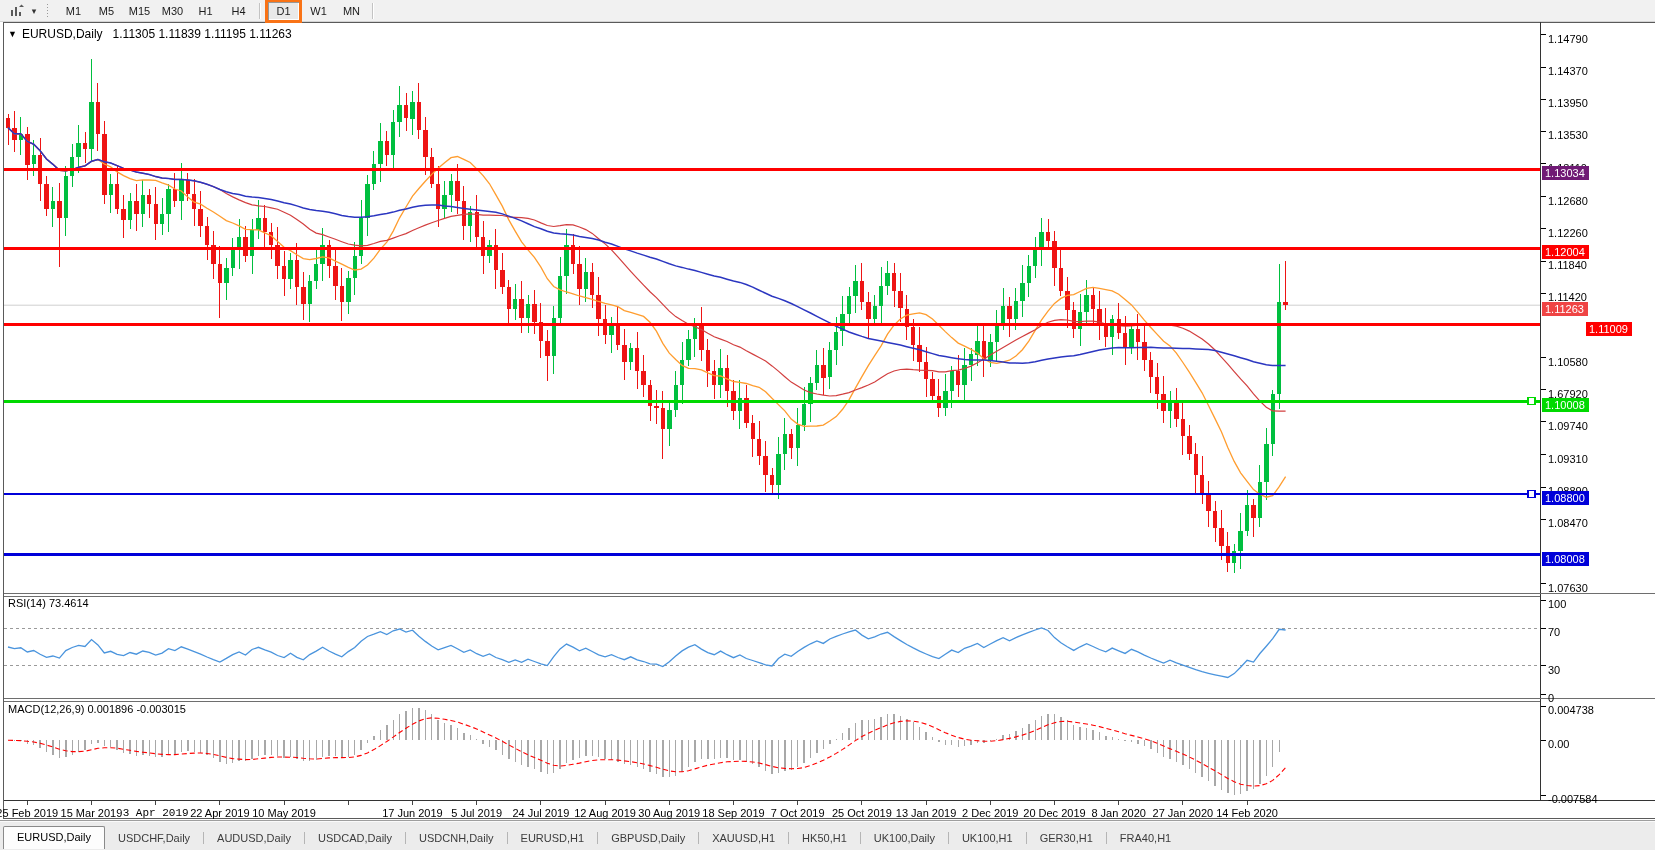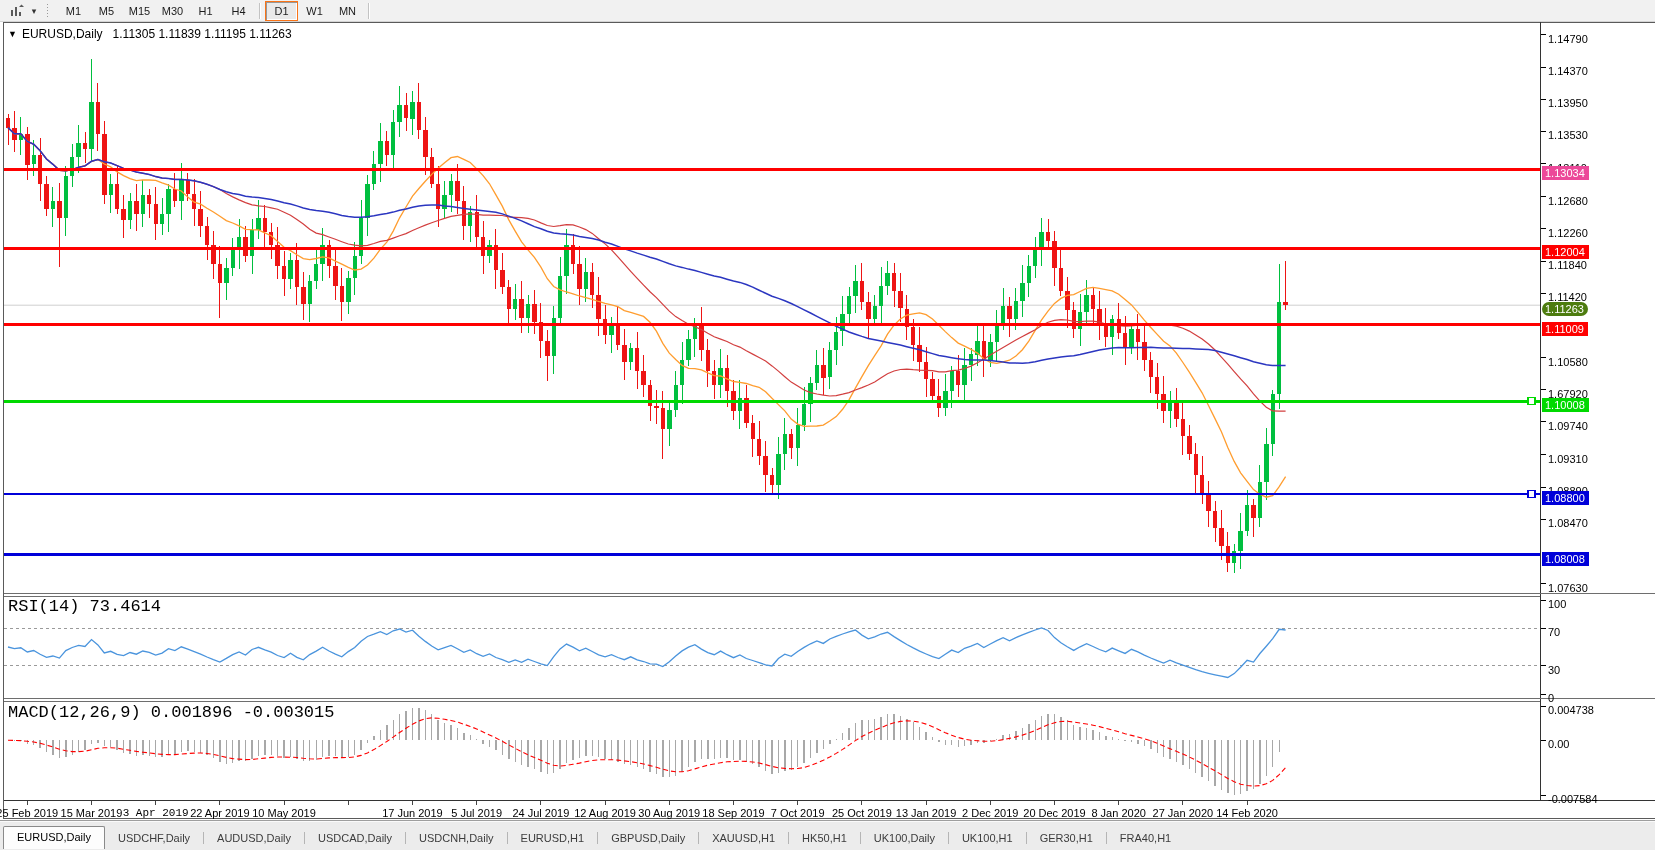--- a/index.html
+++ b/index.html
@@ -3,29 +3,29 @@
 <meta charset="utf-8">
 <style>
   html,body{margin:0;padding:0;background:#f0f0f0;font-family:"Liberation Sans",sans-serif;}
   #app{position:relative;width:1655px;height:850px;overflow:hidden;background:#fff;user-select:none;}
   
   #toolbar{position:absolute;left:0;top:0;width:1655px;height:21px;background:#f1f1f1;border-bottom:1px solid #d4d4d4;display:flex;align-items:center;z-index:5;}
   .tool-icon{width:22px;height:18px;display:flex;align-items:center;justify-content:center;margin-left:6px;}
   .tool-caret{font-size:9px;color:#333;width:12px;text-align:center;cursor:pointer;}
   .grip{width:4px;height:15px;margin:0 7px 0 6px;background-image:radial-gradient(#9a9a9a 35%,transparent 40%);background-size:3px 3px;}
   .tf-btn{min-width:27px;height:18px;line-height:18px;text-align:center;font-size:11px;color:#1c1c1c;padding:0 2px;cursor:pointer;border:1px solid transparent;}
-  .tf-btn.active{background:#e9e9e9;box-shadow:inset 1px 1px 0 #979797,inset -1px -1px 0 #ffffff;border:1px solid #f97316;}
+  .tf-btn.active{background:#e9e9e9;box-shadow:inset 1px 1px 0 #979797,inset -1px -1px 0 #ffffff;border:3px solid #f97316;}
   .tool-sep{width:1px;height:16px;background:#c3c3c3;border-right:1px solid #fff;margin:0 4px;}
   
   #chart-window{position:absolute;left:0;top:22px;width:1655px;height:797px;background:#fff;}
   #chart-svg-holder{position:absolute;left:0;top:0;width:1655px;height:850px;z-index:1;}
   #chart-title{position:absolute;left:8px;top:5px;font-size:12px;color:#000;z-index:3;white-space:nowrap;}
   #chart-title .tri{font-size:9px;margin-right:5px;position:relative;top:-1px;}
   #chart-title .ohlc{margin-left:10px;}
-  .panel-label{position:absolute;font-size:17px;color:#000;z-index:3;white-space:nowrap;font-family:Liberation Mono, monospace;}
+  .panel-label{position:absolute;font-size:11px;color:#000;z-index:3;white-space:nowrap;}
   .axis-tick-label{position:absolute;left:1548px;font-size:11px;color:#000;z-index:2;line-height:13px;}
   .price-flag{position:absolute;left:1542px;font-size:11px;color:#fff;z-index:4;line-height:14px;height:14px;padding:0 4px 0 3px;white-space:nowrap;}
   .date-label{position:absolute;top:780px;font-size:11px;color:#000;transform:translateX(-50%);z-index:2;white-space:nowrap;}
   
   #tabbar{position:absolute;left:0;top:820px;width:1655px;height:30px;background:#ececec;border-top:1px solid #9e9e9e;box-shadow:inset 0 1px 0 #fafafa;display:flex;align-items:flex-end;z-index:6;}
   .tab{height:19px;line-height:18px;font-size:11px;color:#3c3c3c;padding:0 13px;margin-bottom:3px;cursor:pointer;white-space:nowrap;}
   .tab.active{background:#fdfdfd;border:1px solid #8a8a8a;border-bottom:none;color:#000;height:22px;line-height:21px;margin-bottom:2px;border-radius:2px 2px 0 0;}
   .tab-sep{width:1px;height:12px;background:#b5b5b5;margin-bottom:7px;}
   #tab-arrows{position:absolute;right:8px;bottom:8px;display:flex;gap:12px;color:#555;font-size:10px;}
   #tab-arrows span{cursor:pointer;}
@@ -780,27 +780,27 @@
       <div class="axis-tick-label" style="top: 222.772px;">1.12260</div>
       <div class="axis-tick-label" style="top: 254.957px;">1.11840</div>
       <div class="axis-tick-label" style="top: 287.141px;">1.11420</div>
       <div class="axis-tick-label" style="top: 351.511px;">1.10580</div>
       <div class="axis-tick-label" style="top: 383.696px;">1.67920</div>
       <div class="axis-tick-label" style="top: 415.88px;">1.09740</div>
       <div class="axis-tick-label" style="top: 448.832px;">1.09310</div>
       <div class="axis-tick-label" style="top: 481.016px;">1.08890</div>
       <div class="axis-tick-label" style="top: 513.201px;">1.08470</div>
       <div class="axis-tick-label" style="top: 577.571px;">1.07630</div>
-      <div class="price-flag" style="top: 162.46px; background: #ec4899;">1.13034</div>
+      <div class="price-flag" style="top: 162.46px; background: #701a75;">1.13034</div>
       <div class="price-flag" style="top: 241.389px; background: rgb(255, 0, 0);">1.12004</div>
-      <div class="price-flag" style="top: 317.636px; background: rgb(255, 0, 0);">1.11009</div>
+      <div class="price-flag" style="top: 317.636px; background: rgb(255, 0, 0); margin-left: 44px;">1.11009</div>
       <div class="price-flag" style="top: 394.343px; background: rgb(0, 217, 0);">1.10008</div>
       <div class="price-flag" style="top: 486.913px; background: rgb(0, 0, 217);">1.08800</div>
       <div class="price-flag" style="top: 547.604px; background: rgb(0, 0, 217);">1.08008</div>
-      <div class="price-flag" style="top: 298.172px; background: #4d7c0f; border-radius: 7px;">1.11263</div>
+      <div class="price-flag" style="top: 298.172px; background: #ef4444;">1.11263</div>
       <div class="axis-tick-label" style="top: 594px;">100</div>
       <div class="axis-tick-label" style="top: 622.2px;">70</div>
       <div class="axis-tick-label" style="top: 659.8px;">30</div>
       <div class="axis-tick-label" style="top: 688px;">0</div>
       <div class="axis-tick-label" style="top: 700px;">0.004738</div>
       <div class="axis-tick-label" style="top: 734.222px;">0.00</div>
       <div class="axis-tick-label" style="top: 789.001px;">-0.007584</div>
       <div class="date-label" style="left: 27.26px; top: 803px;">25 Feb 2019</div>
       <div class="date-label" style="left: 91.46px; top: 803px;">15 Mar 2019</div>
       <div class="date-label" style="left: 155.66px; top: 803px; font-family: Liberation Mono, monospace;">3 Apr 2019</div>

